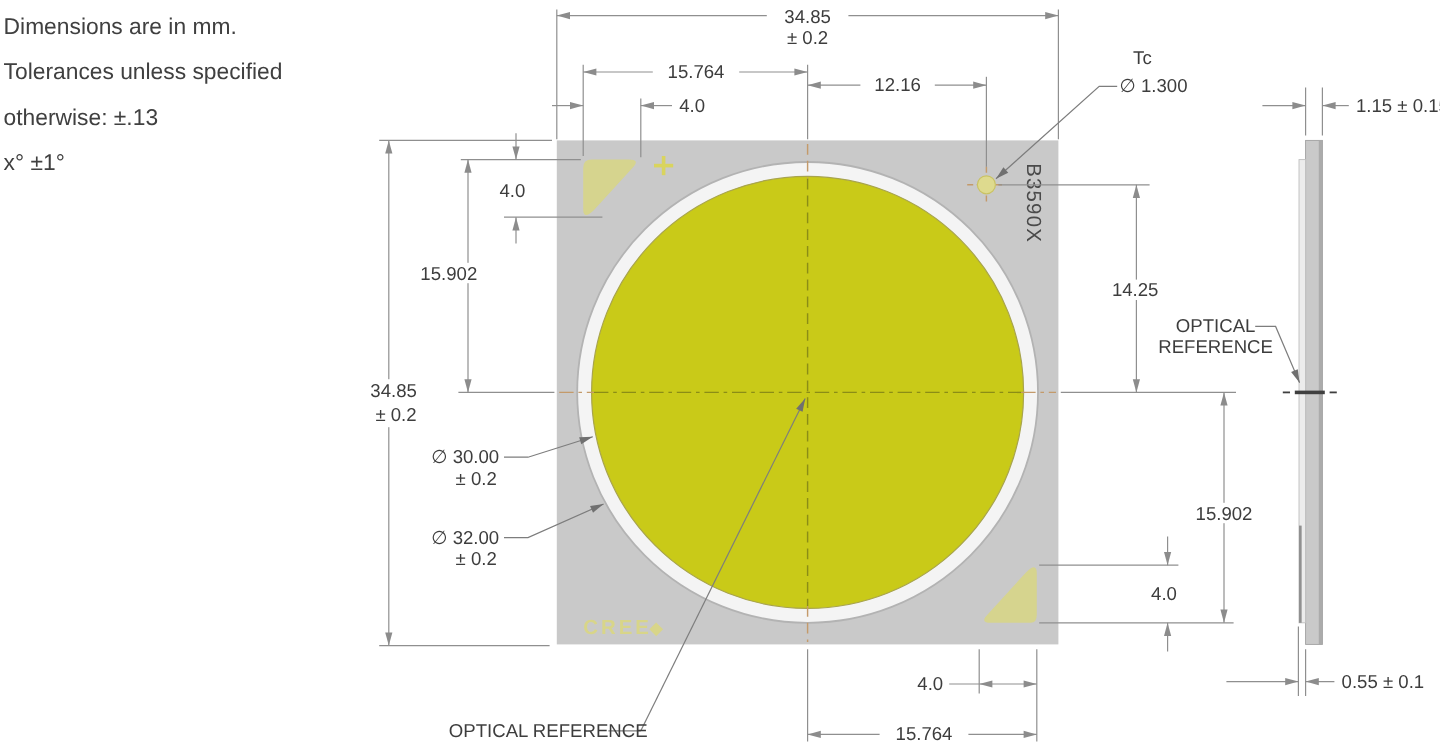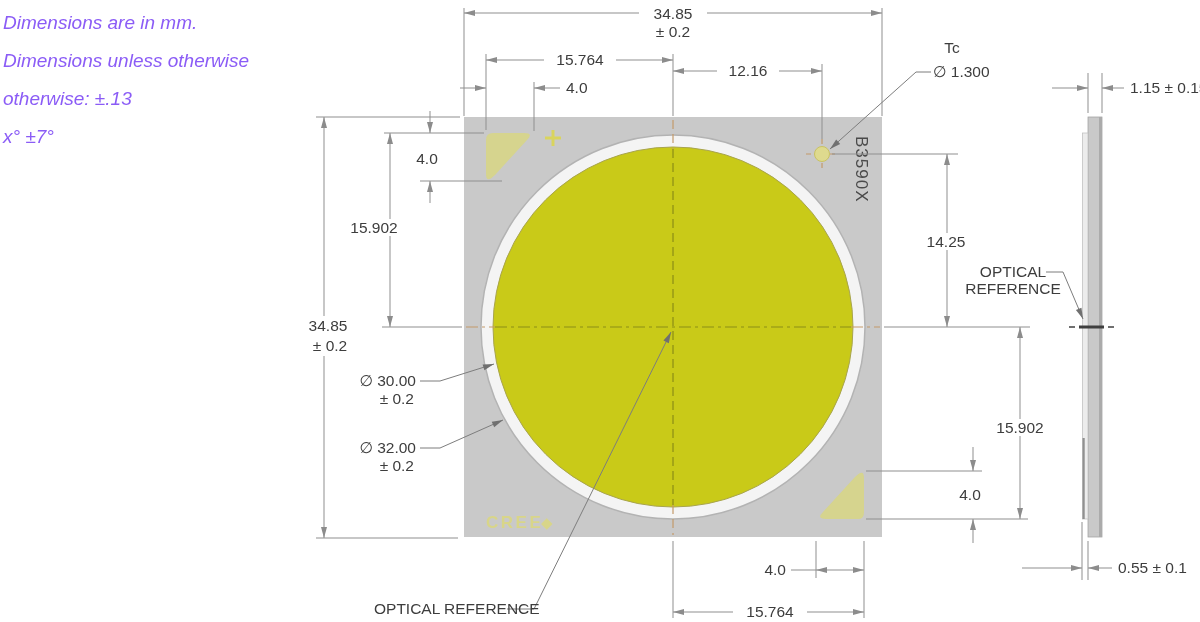--- a/index.html
+++ b/index.html
@@ -1,18 +1,18 @@
 <!DOCTYPE html>
 <html><head>
 <meta charset="utf-8">
 <style>
   html,body{margin:0;padding:0;background:#fff;}
   #stage{position:relative;width:1200px;height:622px;background:#fff;overflow:hidden;
          font-family:"Liberation Sans",sans-serif;}
-  #notes{position:absolute;top:4px;left:3px;font-size:19px;line-height:38px;color:#8b5cf6;font-style:italic;}
+  #notes{position:absolute;top:4px;left:3px;font-size:19px;line-height:38px;color:#404040;}
   #notes div{white-space:nowrap;}
   svg{position:absolute;top:0;left:0;}
   .ln{stroke:#8f8f8f;stroke-width:1;fill:none;}
   .ldr{stroke:#7d7d7d;stroke-width:1;fill:none;}
   .dt{font-size:15.5px;fill:#3d3d3d;}
   .bg{fill:#ffffff;stroke:none;}
   .cl-tan{stroke:#c49a6a;stroke-width:1.2;fill:none;}
   .cl-olive{stroke:#8b8d16;stroke-width:1.2;fill:none;}
 </style>
 </head>
@@ -210,18 +210,18 @@
 
     <g>
       <polyline class="ldr" points="1046,272 1063,272 1083,319" marker-end="url(#arrL)"></polyline>
       <text class="dt" text-anchor="middle" x="1013" y="277">OPTICAL</text>
       <text class="dt" text-anchor="middle" x="1013" y="294">REFERENCE</text>
     </g>
   </svg>
 
   <div id="notes">
     <div>Dimensions are in mm.</div>
-    <div>Dimensions unless otherwise</div>
+    <div>Tolerances unless specified</div>
     <div>otherwise: ±.13</div>
-    <div>x° ±7°</div>
+    <div>x° ±1°</div>
   </div>
 
 </div>
 
 </body></html>

